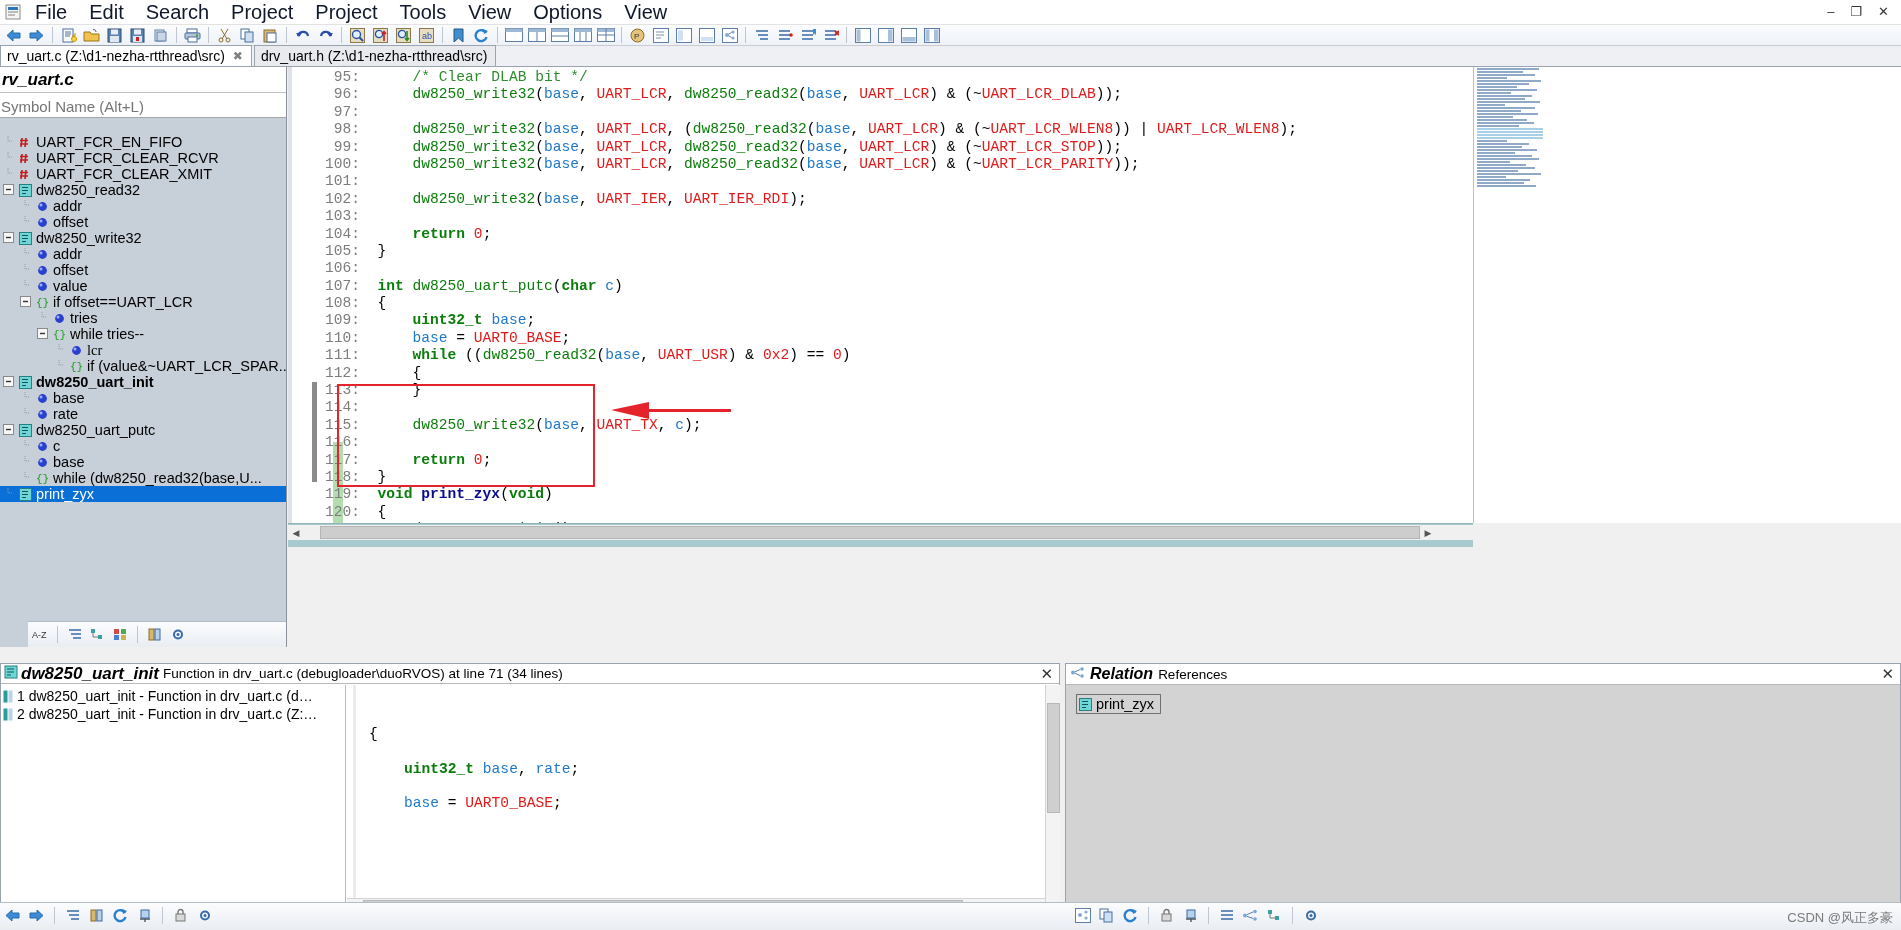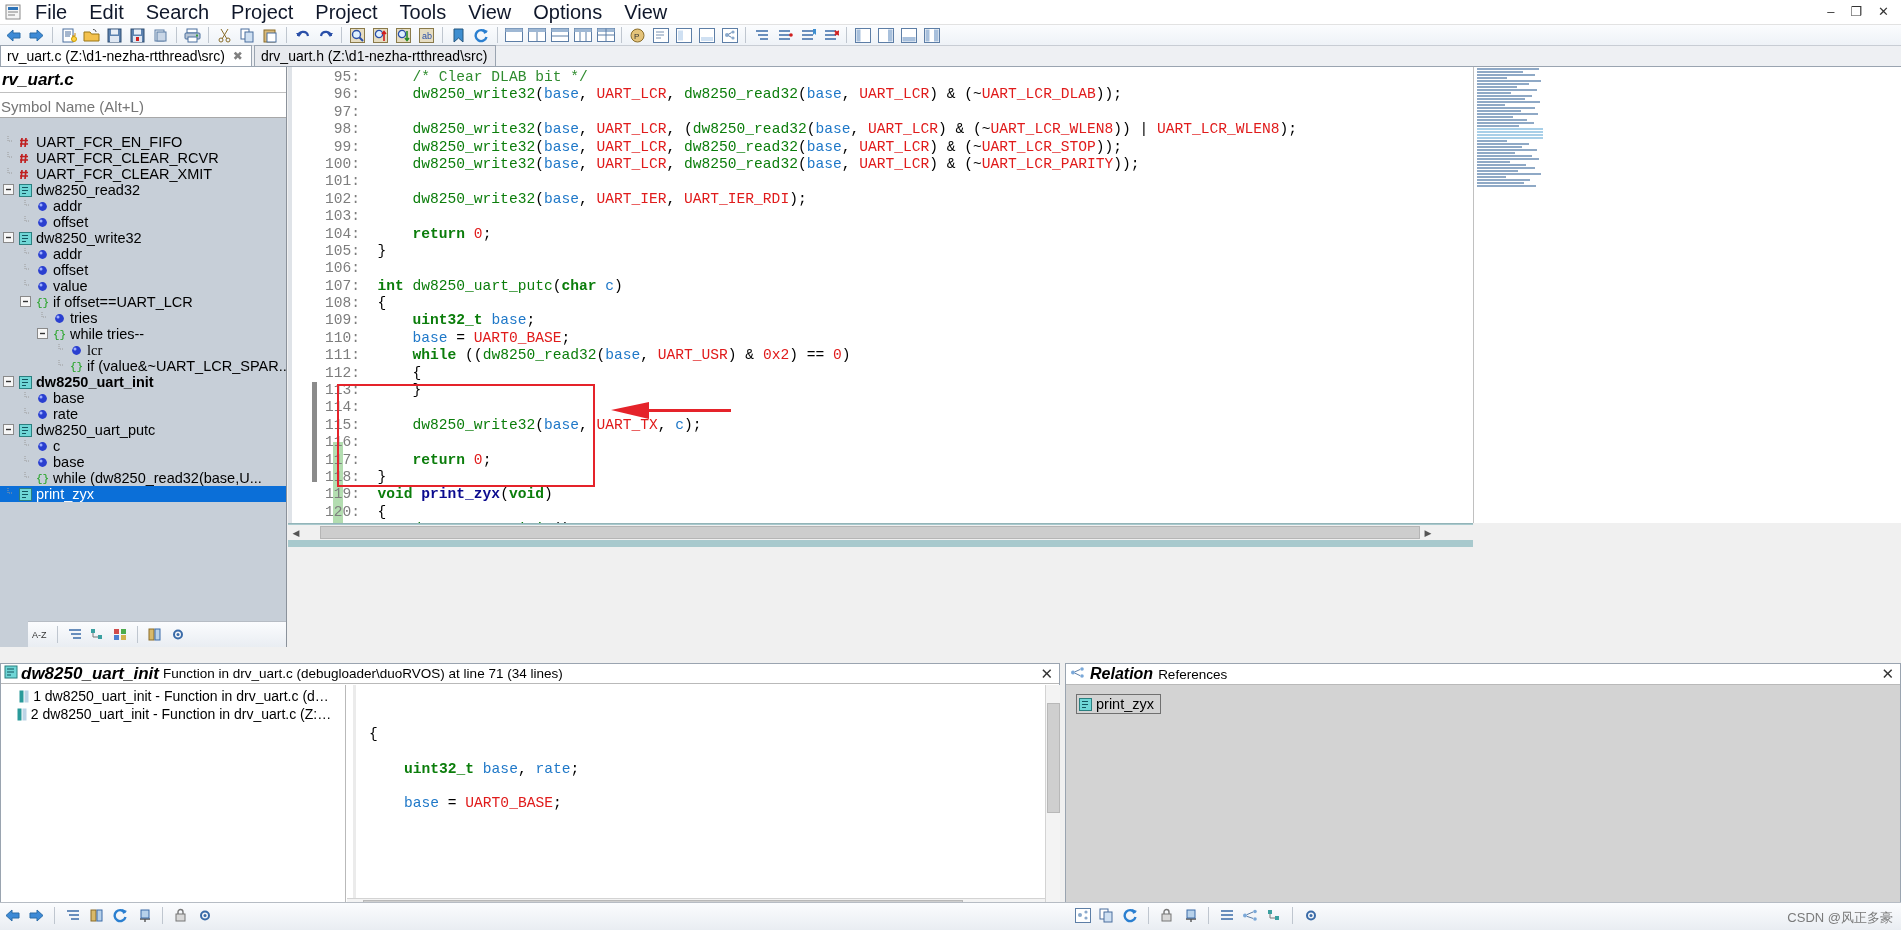--- a/index.html
+++ b/index.html
@@ -242,21 +242,21 @@
   .ctx-hdesc { font-size: 13.5px; white-space: nowrap; }
   .ctx-close { margin-left: auto; margin-right: 6px; color: #333; font-size: 15px; }
 
   .ctx-list {
     position: absolute; left: 0; top: 21px; width: 345px; height: 228px;
     background: #ffffff;
     border-right: 1px solid #b9b9b9;
     overflow: hidden;
     padding-top: 2px;
   }
-  .ctx-item { height: 18px; display: flex; align-items: center; font-size: 14px; white-space: nowrap; justify-content: center; }
+  .ctx-item { height: 18px; display: flex; align-items: center; font-size: 14px; white-space: nowrap; }
   .ctx-preview {
     position: absolute; left: 346px; top: 21px; width: 713px; height: 228px;
     background: #ffffff;
     overflow: hidden;
   }
   .pv-code {
     position: absolute; left: 22px; top: 6px;
     font-family: "Liberation Mono", monospace;
     font-size: 14.6px; line-height: 17.4px; white-space: pre;
   }

